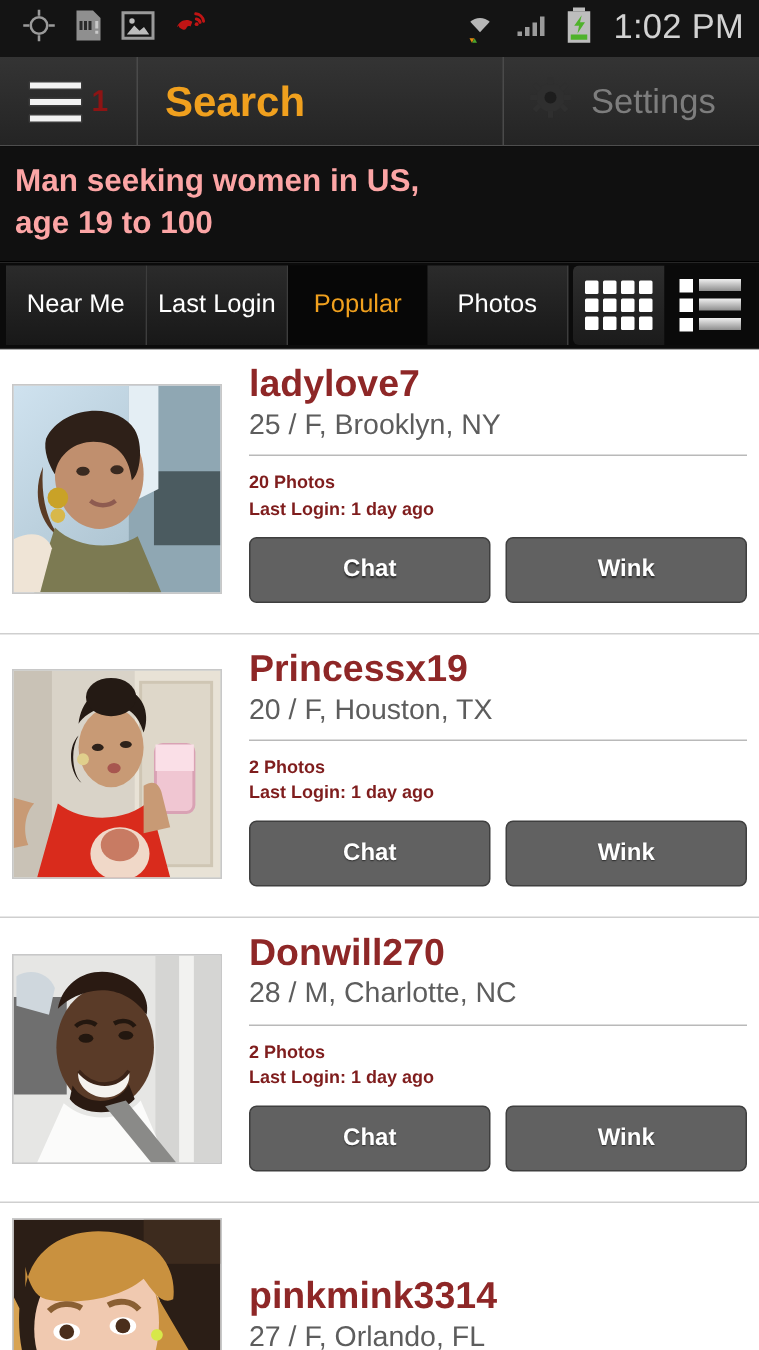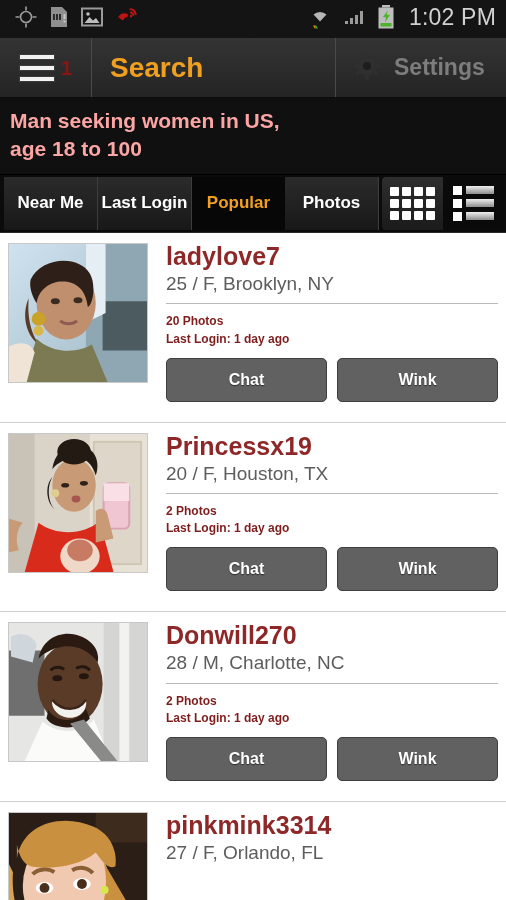--- a/index.html
+++ b/index.html
@@ -44,41 +44,41 @@
   .badge1 { color: #8d1414; font-size: 20px; font-weight: bold; line-height: 1; }
   .ab-title {
     flex: 1; display: flex; align-items: center; padding-left: 18px;
     color: #f0a01e; font-size: 28px; font-weight: bold;
     border-right: 1px solid #4a4a4a;
   }
   .ab-settings {
     width: 170px; display: flex; align-items: center; gap: 12px;
     padding-left: 16px;
   }
-  .ab-settings .lbl { color: #7d7d7d; font-size: 23px; font-weight: bold; }
+  .ab-settings .lbl { color: #7d7d7d; font-size: 23px; font-weight: normal; }
 
   
   .criteria {
     background: #101010; color: #fca5a5;
     padding: 9px 10px 11px 10px;
     font-size: 21px; font-weight: bold; line-height: 1.33;
     border-bottom: 1px solid #000;
   }
 
   
   .tabbar {
     height: 58px; background: #0b0b0b;
     display: flex; align-items: stretch; padding: 2px 2px 2px 4px;
     border-bottom: 1px solid #2a2a2a;
   }
   .tab {
     flex: 1; display: flex; align-items: center; justify-content: center;
     background: linear-gradient(#2b2b2b, #181818);
     border-right: 1px solid #3d3d3d;
-    color: #ffffff; font-size: 17px; font-weight: bold;
+    color: #ffffff; font-size: 17px; font-weight: normal;
   }
   .tab.active { background: #070707; color: #f0a01e; border-right: none; }
   .viewtoggle {
     width: 122px; display: flex; align-items: stretch;
     margin-left: 3px; border-radius: 4px; overflow: hidden;
   }
   .vt {
     flex: 1; display: flex; align-items: center; justify-content: center;
     background: linear-gradient(#2e2e2e, #1b1b1b);
   }
@@ -89,21 +89,21 @@
   .list-ico { display: flex; flex-direction: column; gap: 4px; }
   .list-ico .row { display: flex; align-items: center; gap: 4px; }
   .list-ico .row i.sq { width: 9px; height: 9px; background: #fff; display: block; }
   .list-ico .row i.ln { width: 28px; height: 8px; display: block;
                         background: linear-gradient(#efefef, #8d8d8d); }
 
   
   .results { background: #fff; }
   .result {
     display: flex; padding: 6px 8px 12px 8px;
-    border-bottom: 1px solid #cfcfcf; position: relative;
+    border-bottom: 1px solid #cfcfcf; position: relative; align-items: center;
   }
   .thumbwrap { width: 142px; flex: 0 0 142px; padding-top: 4px; }
   .thumb {
     width: 140px; height: 140px; border: 1px solid #c8c8c8;
     overflow: hidden; position: relative; background: #ddd;
   }
   .thumb svg { display: block; width: 100%; height: 100%; }
   .info { flex: 1; padding: 4px 0 8px 16px; min-width: 0; }
   .uname {
     color: #8e2727; font-size: 25px; font-weight: bold; line-height: 1.08;
@@ -214,21 +214,21 @@
           </g>
           <circle cx="15" cy="15" r="4" fill="#1d1d1d"></circle>
         </svg>
       </span>
       <span class="lbl">Settings</span>
     </div>
   </div>
 
   <div class="criteria">
     <div>Man seeking women in US,</div>
-    <div>age 18 to 100</div>
+    <div>age 19 to 100</div>
   </div>
 
   <div class="tabbar">
     <div class="tab">Near Me</div>
     <div class="tab">Last Login</div>
     <div class="tab active">Popular</div>
     <div class="tab">Photos</div>
     <div class="viewtoggle">
       <div class="vt">
         <span class="grid-ico">

